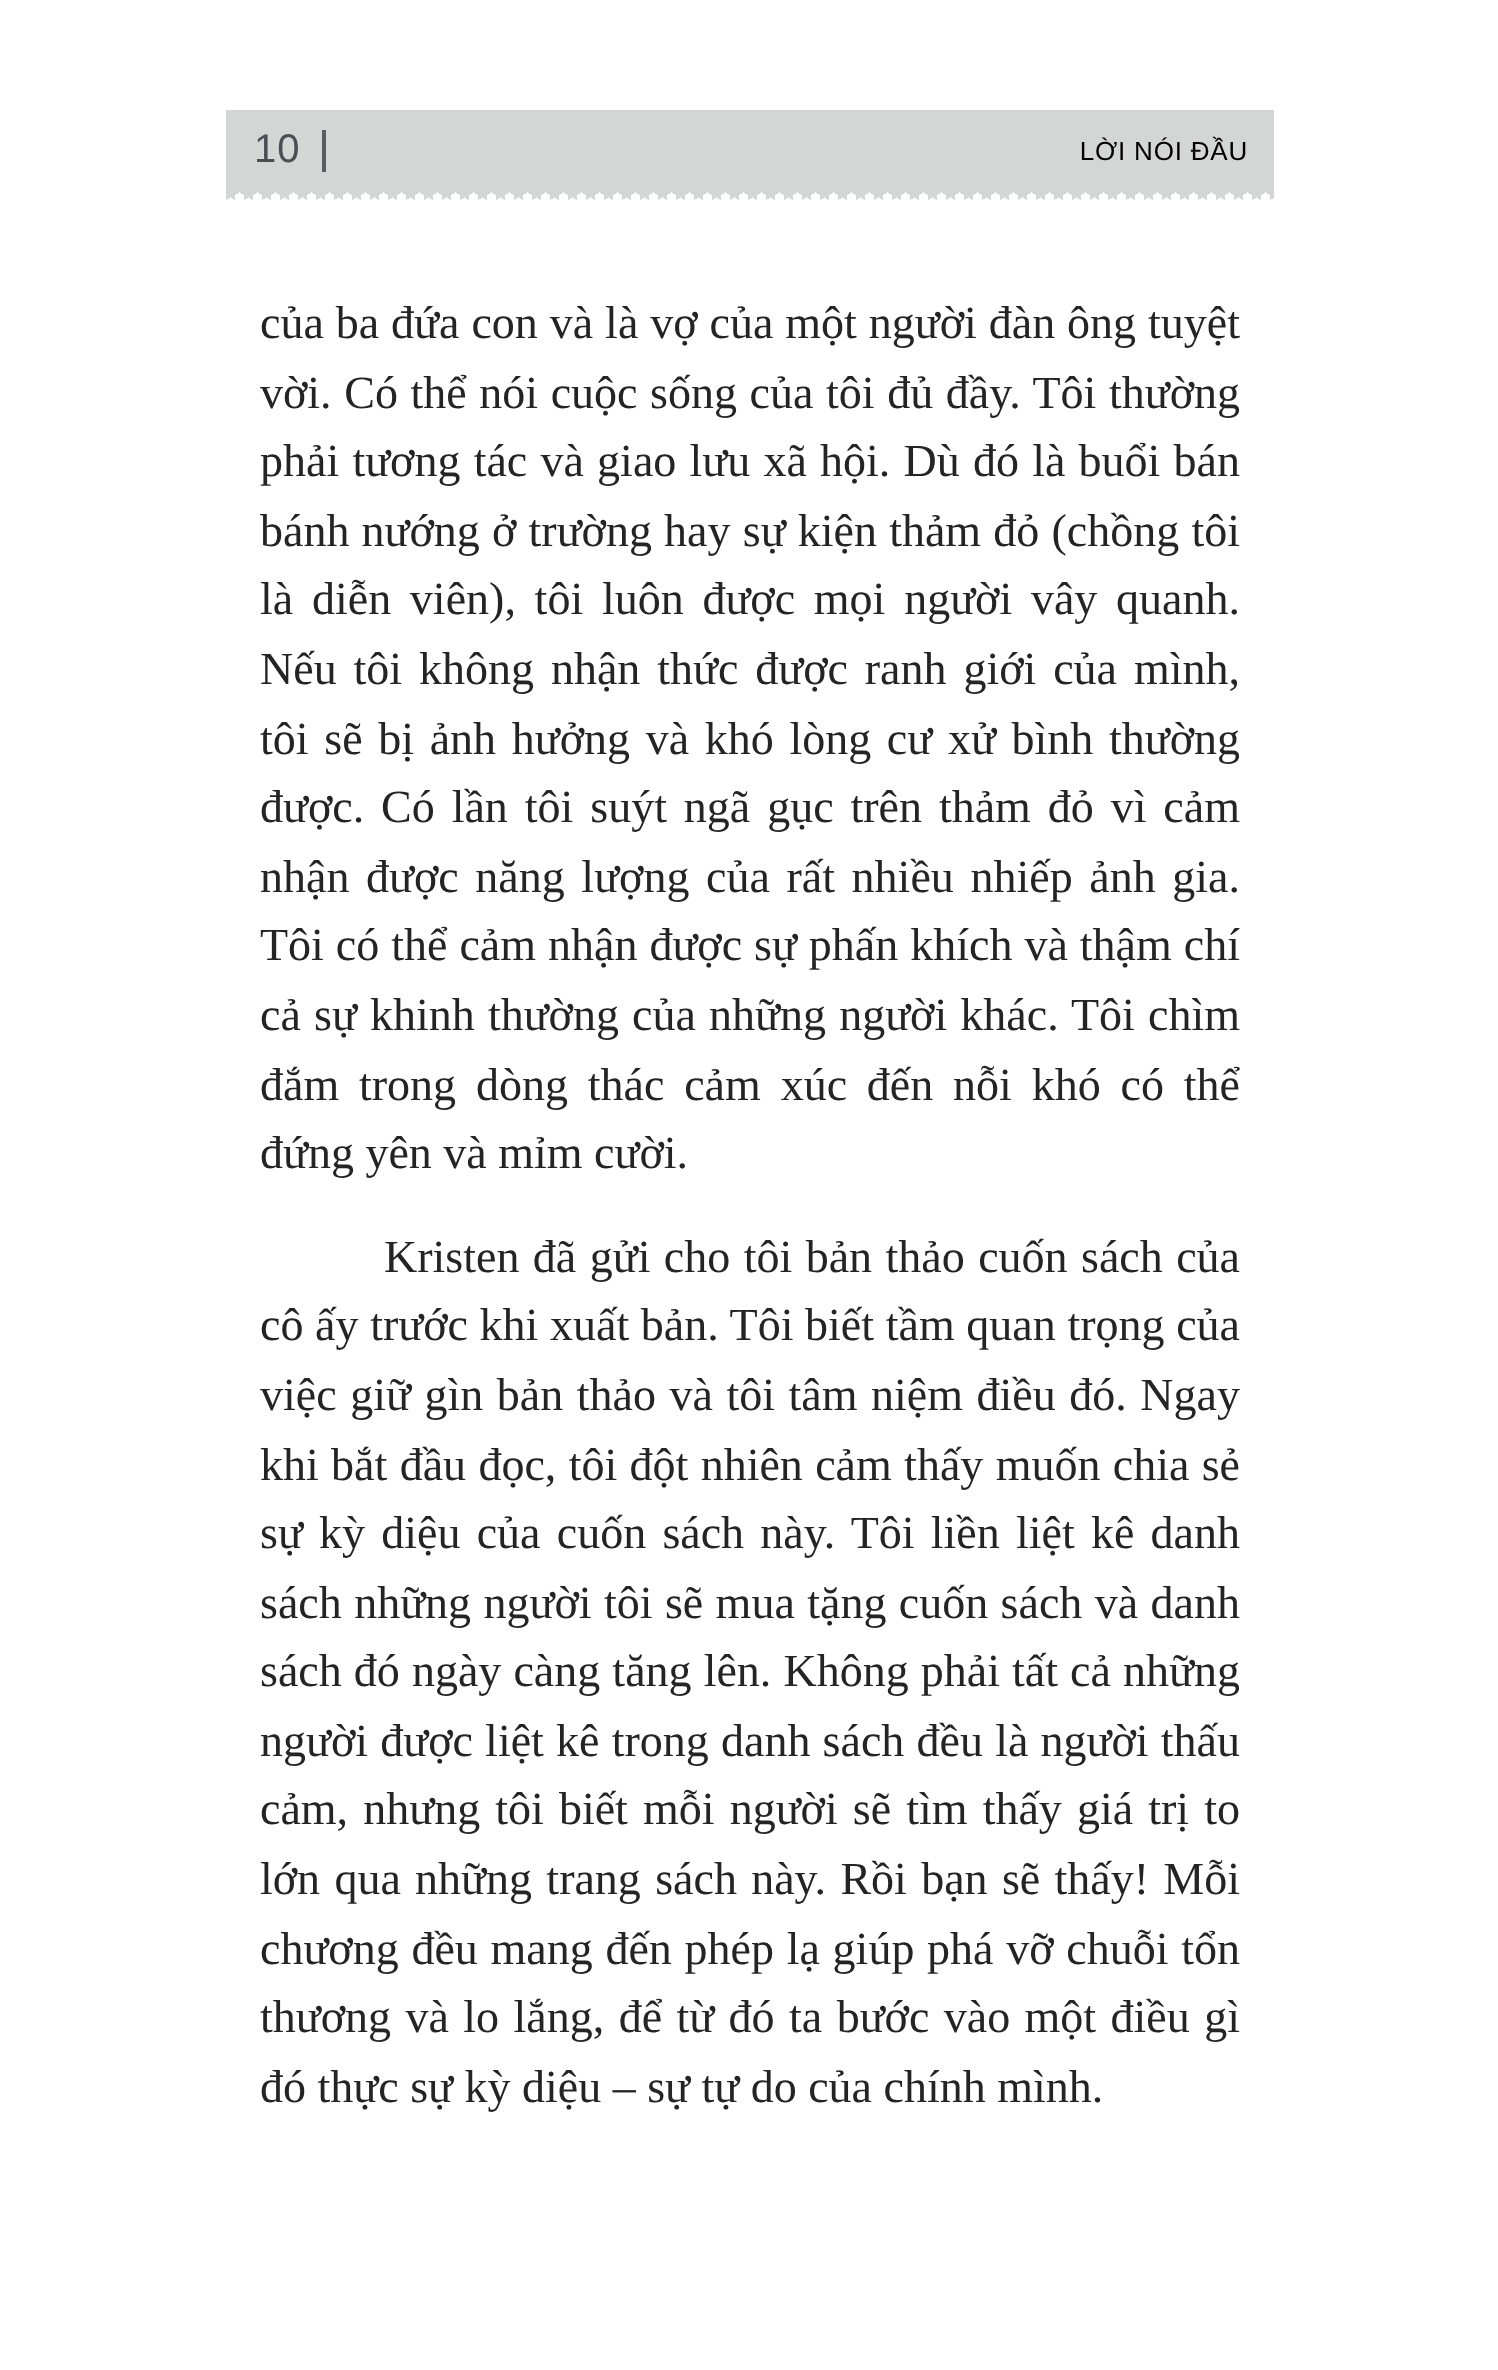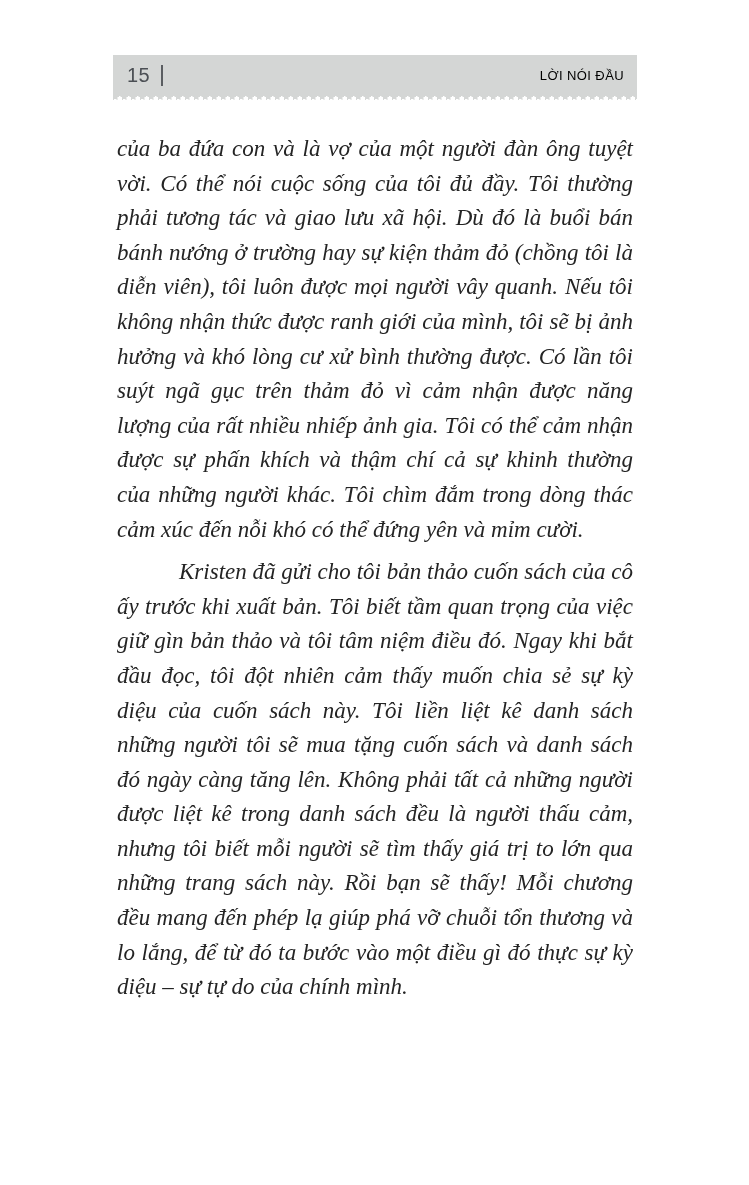--- a/index.html
+++ b/index.html
@@ -60,34 +60,34 @@
   .text-block {
     position: absolute;
     left: 113px;
     top: 128px;
     width: 524px;
     font-size: 23px;
     line-height: 34.6px;
     color: #242424;
     text-align: justify;
   }
-  .para { margin: 4px; font-style: italic; }
+  .para { margin: 17px; }
   .para.indented {
     text-indent: 62px;
     margin-top: 8px;
   }
 </style>
 </head>
 <body>
 
 <div class="page">
 
   <header class="running-header">
     <div class="header-bar">
-      <span class="page-number">15</span>
+      <span class="page-number">10</span>
       <span class="header-divider"></span>
       <span class="chapter-title">LỜI NÓI ĐẦU</span>
     </div>
     <div class="torn-edge"></div>
   </header>
 
   <main class="text-block">
     <p class="para">của ba đứa con và là vợ của một người đàn ông tuyệt vời. Có thể nói cuộc sống của tôi đủ đầy. Tôi thường phải tương tác và giao lưu xã hội. Dù đó là buổi bán bánh nướng ở trường hay sự kiện thảm đỏ (chồng tôi là diễn viên), tôi luôn được mọi người vây quanh. Nếu tôi không nhận thức được ranh giới của mình, tôi sẽ bị ảnh hưởng và khó lòng cư xử bình thường được. Có lần tôi suýt ngã gục trên thảm đỏ vì cảm nhận được năng lượng của rất nhiều nhiếp ảnh gia. Tôi có thể cảm nhận được sự phấn khích và thậm chí cả sự khinh thường của những người khác. Tôi chìm đắm trong dòng thác cảm xúc đến nỗi khó có thể đứng yên và mỉm cười.</p>
     <p class="para indented">Kristen đã gửi cho tôi bản thảo cuốn sách của cô ấy trước khi xuất bản. Tôi biết tầm quan trọng của việc giữ gìn bản thảo và tôi tâm niệm điều đó. Ngay khi bắt đầu đọc, tôi đột nhiên cảm thấy muốn chia sẻ sự kỳ diệu của cuốn sách này. Tôi liền liệt kê danh sách những người tôi sẽ mua tặng cuốn sách và danh sách đó ngày càng tăng lên. Không phải tất cả những người được liệt kê trong danh sách đều là người thấu cảm, nhưng tôi biết mỗi người sẽ tìm thấy giá trị to lớn qua những trang sách này. Rồi bạn sẽ thấy! Mỗi chương đều mang đến phép lạ giúp phá vỡ chuỗi tổn thương và lo lắng, để từ đó ta bước vào một điều gì đó thực sự kỳ diệu – sự tự do của chính mình.</p>
   </main>

